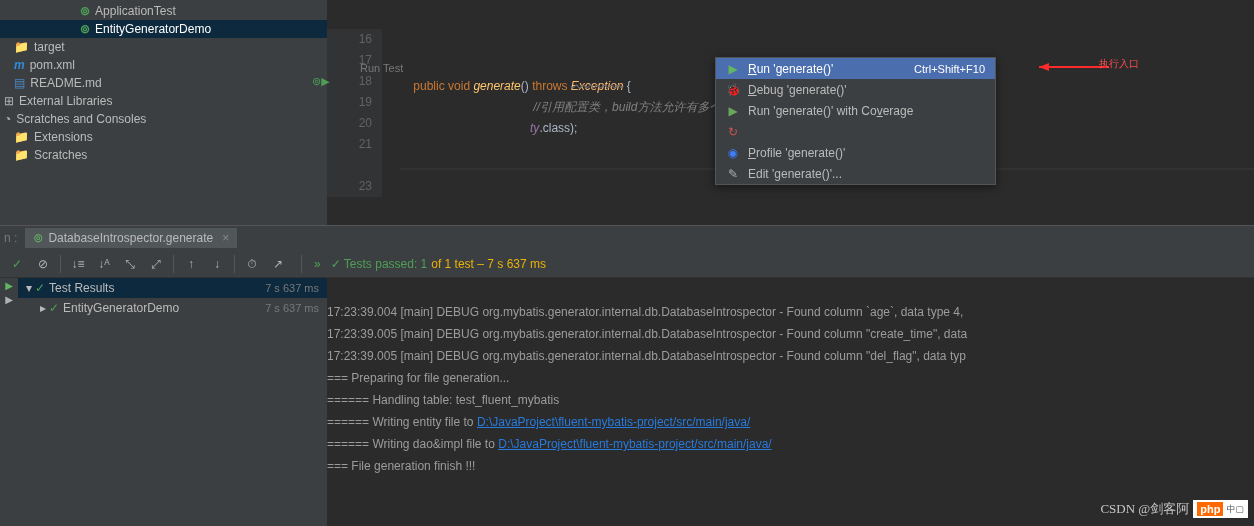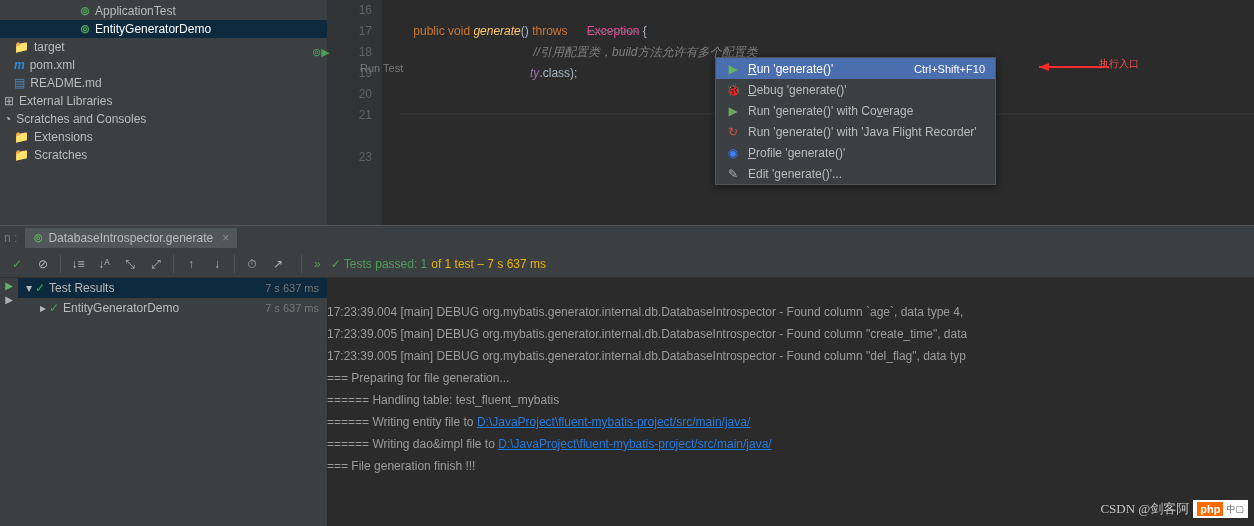--- a/index.html
+++ b/index.html
@@ -7,30 +7,30 @@
 .top-area { display: flex; height: 225px; }
 .project-tree { width: 327px; background: #3c3f41; padding: 2px 0; }
 .tree-item { display: flex; align-items: center; padding: 2px 6px; height: 18px; gap: 5px; }
 .tree-item.selected { background: #0d293e; }
 .tree-indent-1 { padding-left: 80px; }
 .tree-indent-0 { padding-left: 14px; }
 .folder-icon { color: #b7845a; }
 .test-icon { color: #4d9f57; font-weight: bold; }
 .file-label { color: #bbbbbb; }
 .file-label.selected { color: #fff; }
-.editor-area { flex: 1; background: #2b2b2b; position: relative; display: flex; }
+.editor-area { flex: 1; background: #2b2b2b; position: relative; display: flex; align-items: center; }
 .gutter { width: 55px; background: #313335; color: #606366; text-align: right; padding-right: 10px; line-height: 21px; font-family: Consolas, monospace; font-size: 13px; }
 .gutter div { height: 21px; }
 .code-lines { flex: 1; font-family: Consolas, monospace; font-size: 14px; line-height: 21px; color: #a9b7c6; padding-left: 18px; position: relative; }
 .code-lines div { height: 21px; white-space: pre; }
 .kw { color: #cc7832; }
 .anno { color: #bbb529; }
 .fn { color: #ffc66d; font-style: italic; }
 .comment { color: #808080; font-style: italic; }
-.bold-italic { color: #ec4899; margin-left: 16px; }
+.bold-italic { font-style: italic; color: #fdba74; }
 .run-arrow { position: absolute; left: -15px; color: #4d9f57; font-size: 11px; }
 .context-menu { position: absolute; top: 57px; left: 388px; width: 281px; background: #3c3f41; border: 1px solid #555; z-index: 10; box-shadow: 0 2px 8px rgba(0,0,0,0.5); }
 .menu-item { display: flex; align-items: center; padding: 3px 10px; height: 21px; gap: 8px; color: #bbbbbb; }
 .menu-item.highlighted { background: #4b6eaf; color: #fff; }
 .menu-icon { width: 14px; display: inline-block; text-align: center; }
 .menu-shortcut { margin-left: auto; color: #999; font-size: 11px; }
 .menu-item u { text-decoration: underline; }
 .hint-run { position: absolute; color: #787878; font-size: 11px; top: 61px; left: 412px; }
 .red-arrow { position: absolute; top: 61px; left: 712px; width: 100px; height: 20px; }
 .red-arrow svg { position: absolute; }
@@ -134,21 +134,20 @@
       <div class="menu-item">
         <span class="menu-icon" style="color:#6ba65d">🐞</span>
         <span><u>D</u><span>ebug 'generate()'</span></span>
       </div>
       <div class="menu-item">
         <span class="menu-icon" style="color:#6ba65d">▶</span>
         <span><span>Run 'generate()' with Co</span><u>v</u><span>erage</span></span>
       </div>
       <div class="menu-item">
         <span class="menu-icon" style="color:#c75450">↻</span>
-        <span>Run 'generate()' with 'Java Flight Recorder'</span>
       </div>
       <div class="menu-item">
         <span class="menu-icon" style="color:#3d7eff">◉</span>
         <span><u>P</u><span>rofile 'generate()'</span></span>
       </div>
       <div class="menu-item">
         <span class="menu-icon" style="color:#afb1b3">✎</span>
         <span>Edit 'generate()'...</span>
       </div>
     </div>

